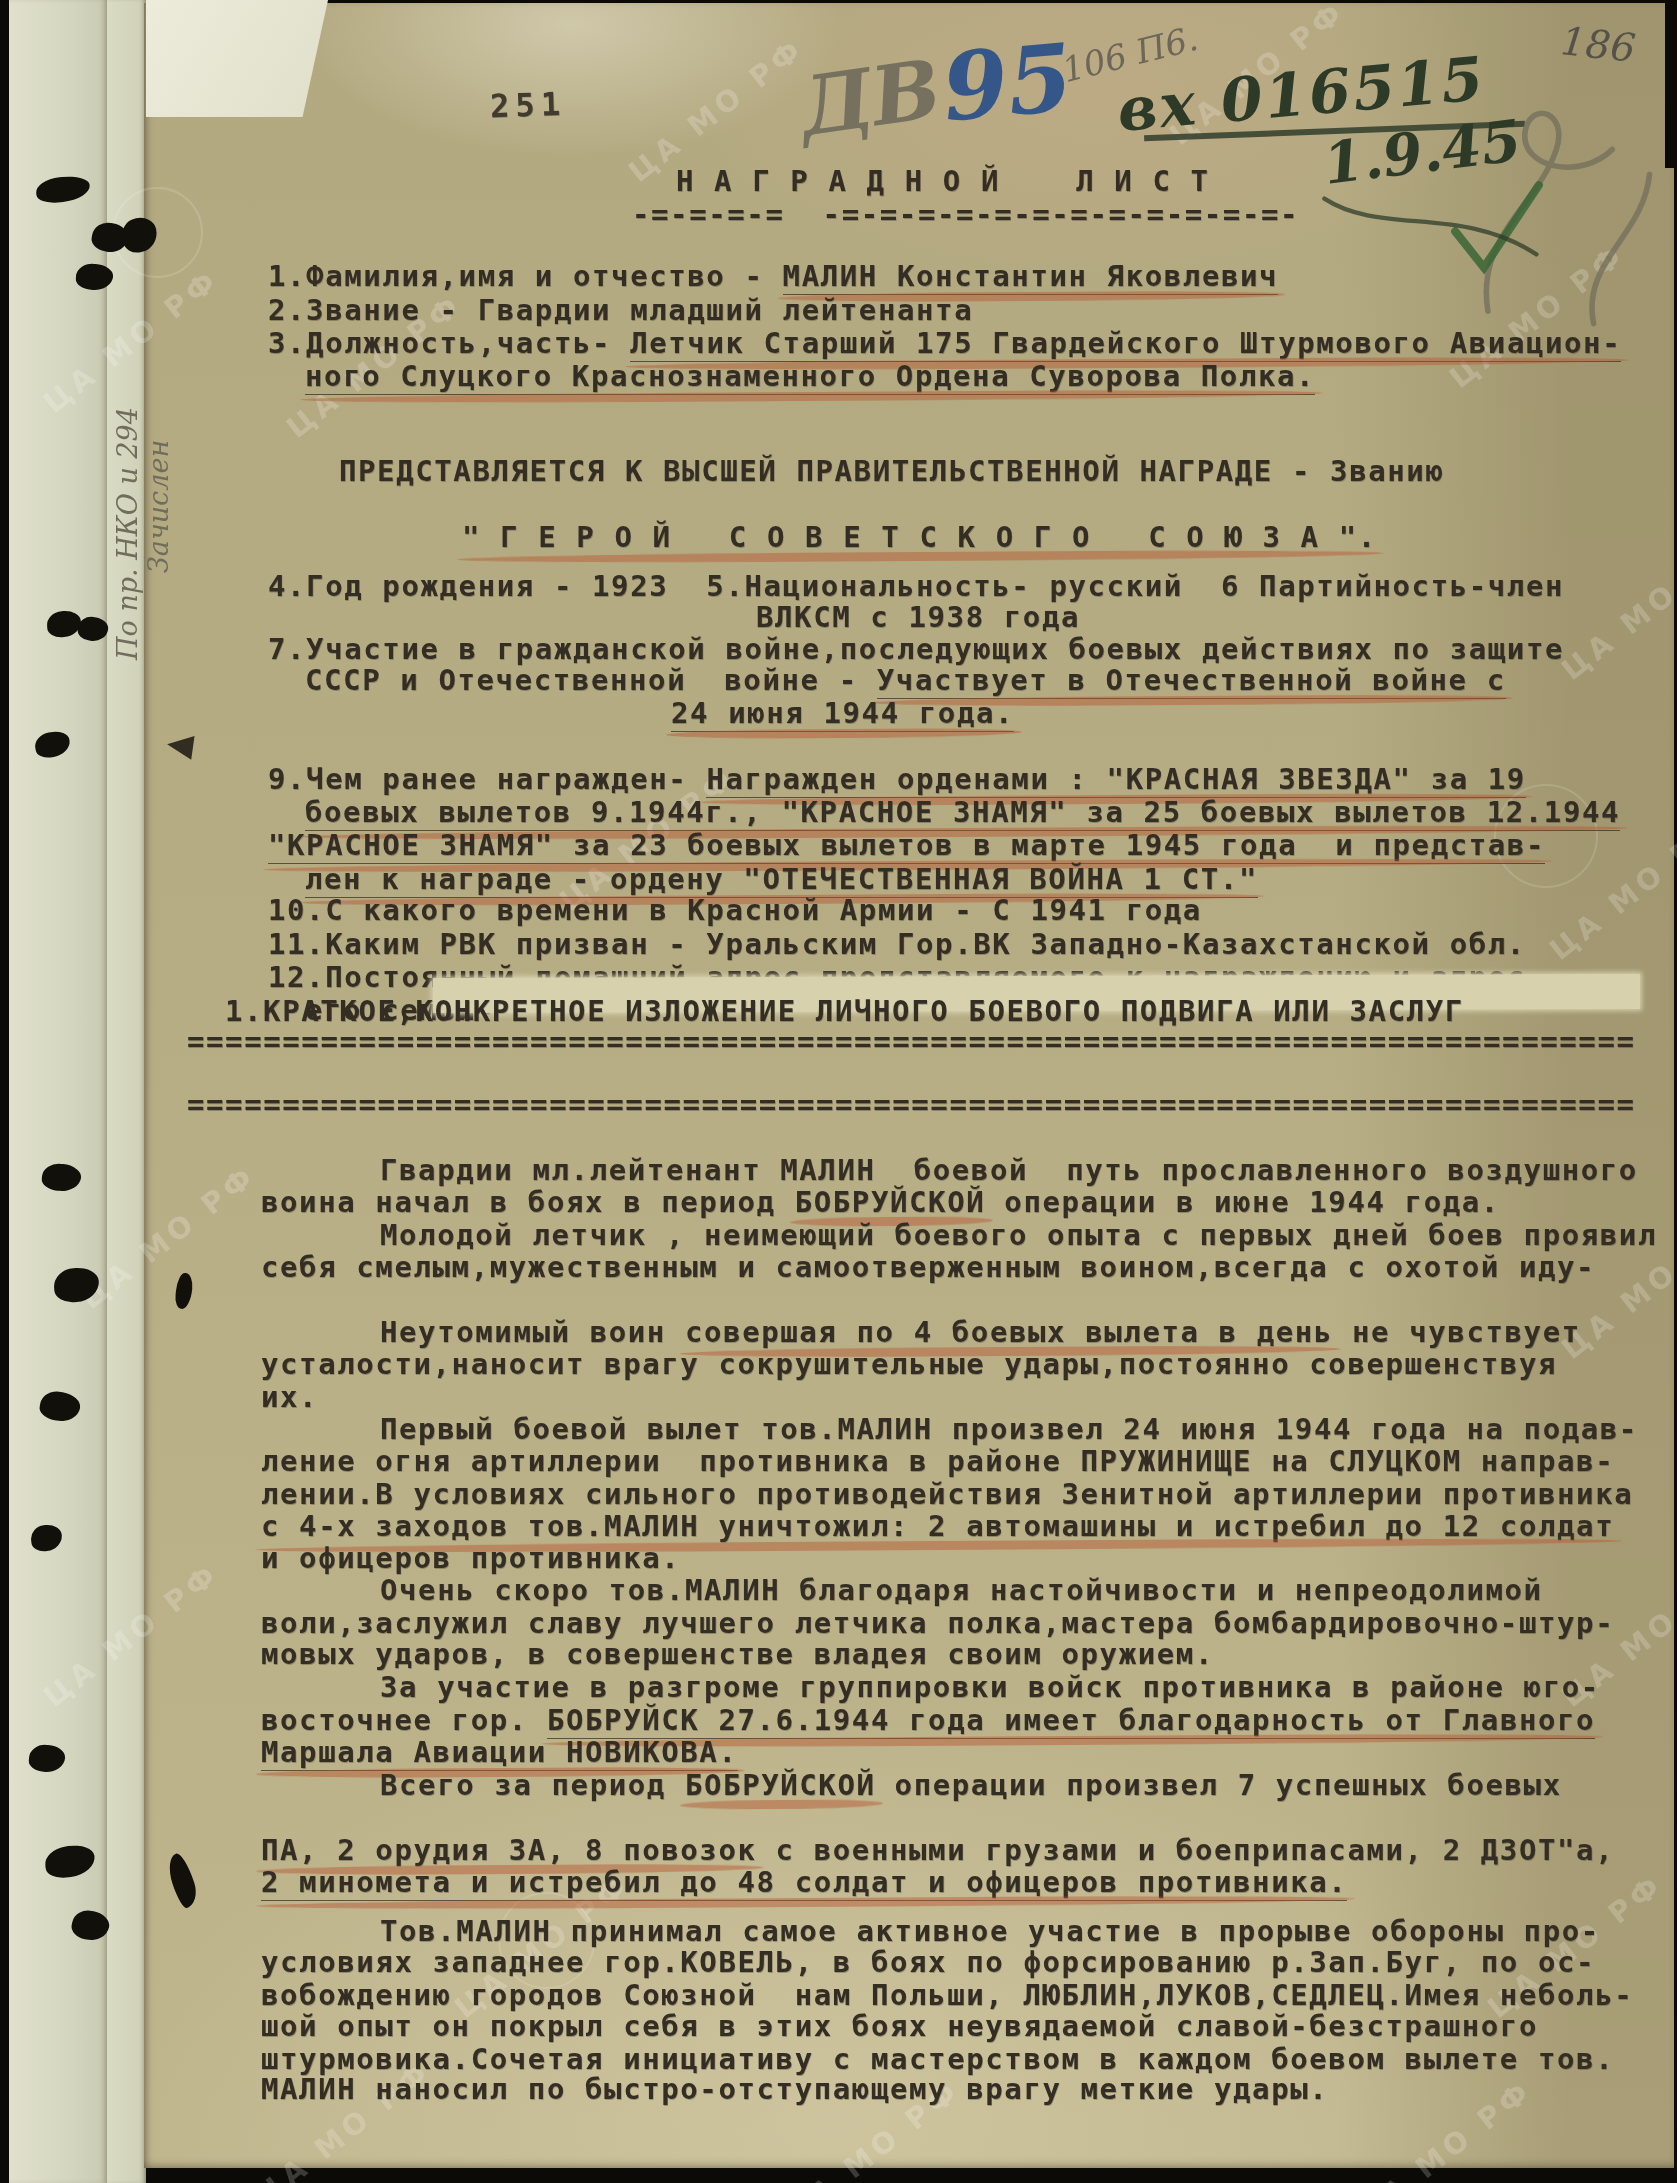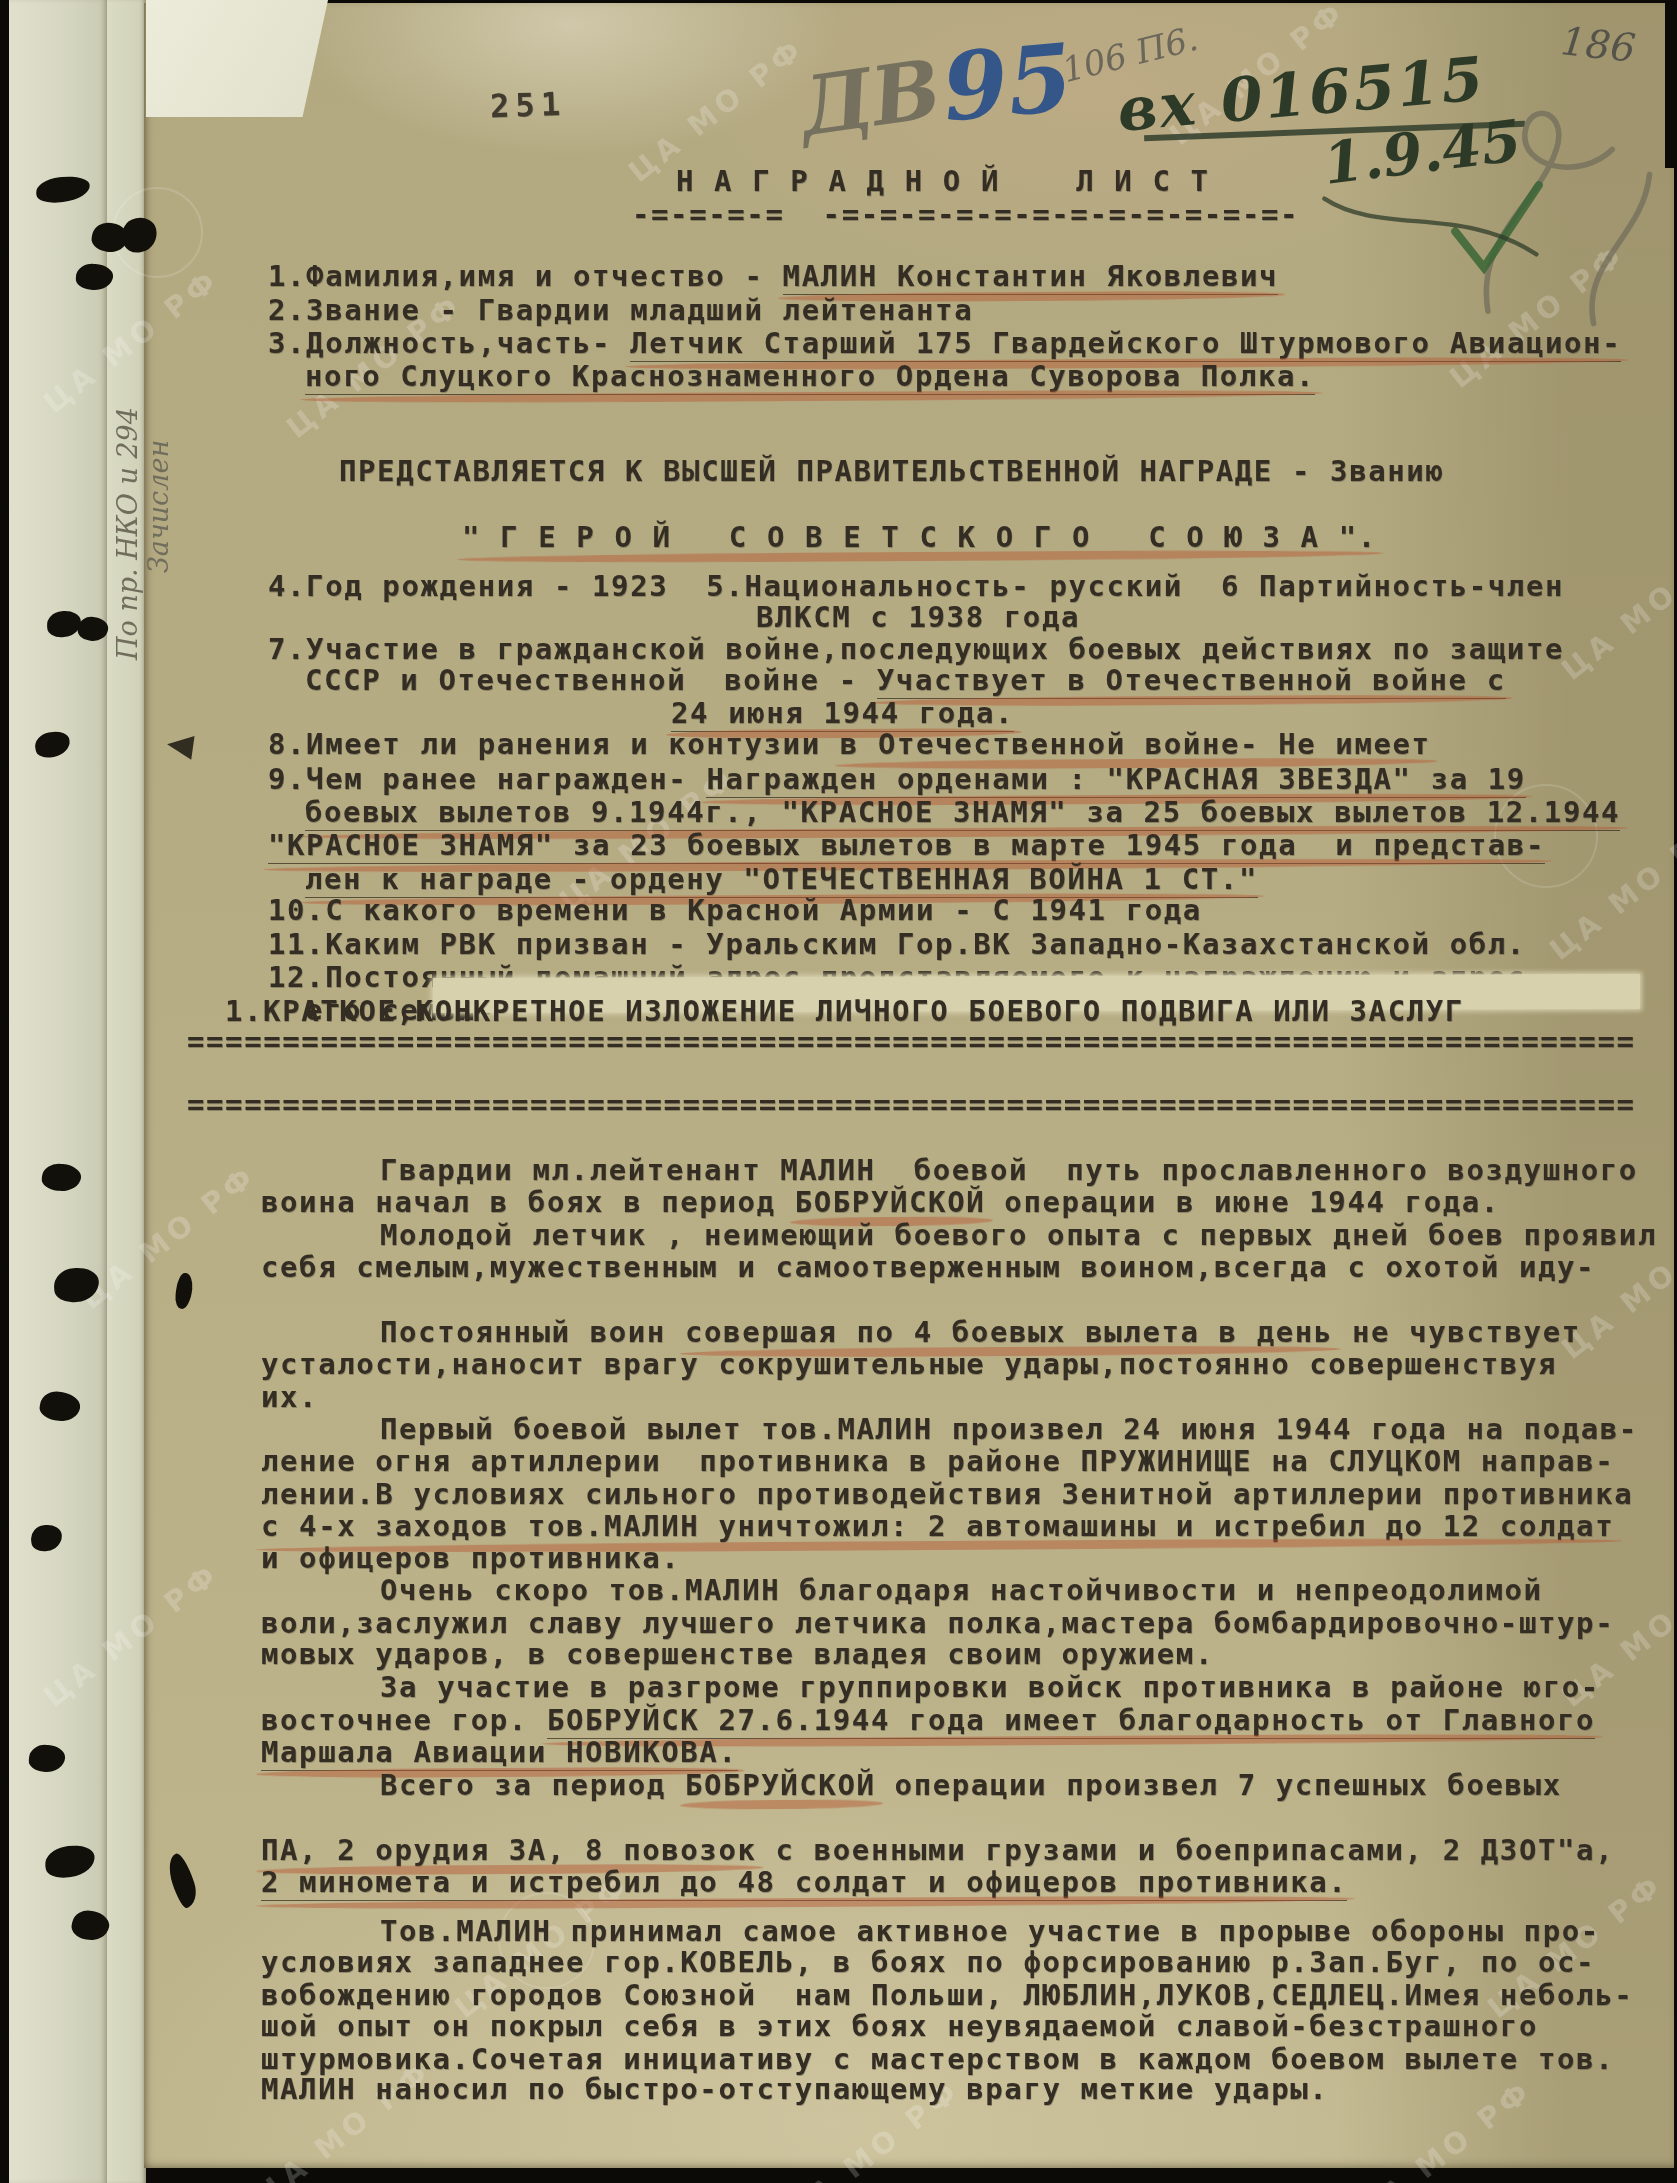--- a/index.html
+++ b/index.html
@@ -128,40 +128,39 @@
   <div class="ln" style="left:268px;top:295px">2.Звание - Гвардии младший лейтенанта</div>
   <div class="ln" style="left:268px;top:328px"><span class="seg">3.Должность,часть- </span><span class="seg red u">Летчик Старший 175 Гвардейского Штурмового Авиацион-</span></div>
   <div class="ln" style="left:305px;top:361px"><span class="seg red u">ного Слуцкого Краснознаменного Ордена Суворова Полка.</span></div>
   <div class="ln" style="left:339px;top:456px">ПРЕДСТАВЛЯЕТСЯ К ВЫСШЕЙ ПРАВИТЕЛЬСТВЕННОЙ НАГРАДЕ - Званию</div>
   <div class="ln" style="left:462px;top:522px"><span class="seg red">" Г Е Р О Й   С О В Е Т С К О Г О   С О Ю З А ".</span></div>
   <div class="ln" style="left:268px;top:571px">4.Год рождения - 1923  5.Национальность- русский  6 Партийность-член</div>
   <div class="ln" style="left:756px;top:602px">ВЛКСМ с 1938 года</div>
   <div class="ln" style="left:268px;top:634px">7.Участие в гражданской войне,последующих боевых действиях по защите</div>
   <div class="ln" style="left:305px;top:665px"><span class="seg">СССР и Отечественной  войне - </span><span class="seg red u">Участвует в Отечественной войне с</span></div>
   <div class="ln" style="left:671px;top:698px"><span class="seg red u">24 июня 1944 года.</span></div>
-  <div class="ln" style="left:268px;top:729px"><span class="seg">8.Имеет ли ранения и контузии </span><span class="seg red">в Отечественной войне- Не имеет</span></div>
   <div class="ln" style="left:268px;top:764px"><span class="seg">9.Чем ранее награжден- </span><span class="seg red u">Награжден орденами : "КРАСНАЯ ЗВЕЗДА" за 19</span></div>
   <div class="ln" style="left:305px;top:797px"><span class="seg red u">боевых вылетов 9.1944г., "КРАСНОЕ ЗНАМЯ" за 25 боевых вылетов 12.1944</span></div>
   <div class="ln" style="left:268px;top:830px"><span class="seg red u">"КРАСНОЕ ЗНАМЯ" за 23 боевых вылетов в марте 1945 года  и представ-</span></div>
   <div class="ln" style="left:305px;top:864px"><span class="seg red u">лен к награде - ордену "ОТЕЧЕСТВЕННАЯ ВОЙНА 1 СТ."</span></div>
   <div class="ln" style="left:268px;top:895px">10.С какого времени в Красной Армии - С 1941 года</div>
   <div class="ln" style="left:268px;top:929px">11.Каким РВК призван - Уральским Гор.ВК Западно-Казахстанской обл.</div>
   <div class="ln" style="left:268px;top:962px">12.Постоянный домашний адрес представляемого к награждению и адрес</div>
   <div class="ln" style="left:305px;top:995px">его семьи-</div>
   <div class="redact" style="left:433px;top:976px;width:1207px;height:35px"></div>
 
   <div class="ln" style="left:187px;top:1026px">============================================================================</div>
   <div class="ln" style="left:225px;top:996px">1.КРАТКОЕ,КОНКРЕТНОЕ ИЗЛОЖЕНИЕ ЛИЧНОГО БОЕВОГО ПОДВИГА ИЛИ ЗАСЛУГ</div>
   <div class="ln" style="left:187px;top:1089px">============================================================================</div>
 
   <div class="ln" style="left:380px;top:1155px">Гвардии мл.лейтенант МАЛИН  боевой  путь прославленного воздушного</div>
   <div class="ln" style="left:261px;top:1187px"><span class="seg">воина начал в боях в период </span><span class="seg red">БОБРУЙСКОЙ</span><span class="seg"> операции в июне 1944 года.</span></div>
   <div class="ln" style="left:380px;top:1220px">Молодой летчик , неимеющий боевого опыта с первых дней боев проявил</div>
   <div class="ln" style="left:261px;top:1252px">себя смелым,мужественным и самоотверженным воином,всегда с охотой иду-</div>
-  <div class="ln" style="left:380px;top:1317px"><span class="seg">Постоянный воин </span><span class="seg red">совершая по 4 боевых вылета в день</span><span class="seg"> не чувствует</span></div>
+  <div class="ln" style="left:380px;top:1317px"><span class="seg">Неутомимый воин </span><span class="seg red">совершая по 4 боевых вылета в день</span><span class="seg"> не чувствует</span></div>
   <div class="ln" style="left:261px;top:1349px">усталости,наносит врагу сокрушительные удары,постоянно совершенствуя</div>
   <div class="ln" style="left:261px;top:1382px">их.</div>
   <div class="ln" style="left:380px;top:1414px">Первый боевой вылет тов.МАЛИН произвел 24 июня 1944 года на подав-</div>
   <div class="ln" style="left:261px;top:1446px">ление огня артиллерии  противника в районе ПРУЖИНИЩЕ на СЛУЦКОМ направ-</div>
   <div class="ln" style="left:261px;top:1479px">лении.В условиях сильного противодействия Зенитной артиллерии противника</div>
   <div class="ln" style="left:261px;top:1511px"><span class="seg red">с 4-х заходов тов.МАЛИН уничтожил: 2 автомашины и истребил до 12 солдат</span></div>
   <div class="ln" style="left:261px;top:1543px">и офицеров противника.</div>
   <div class="ln" style="left:261px;top:1608px">воли,заслужил славу лучшего летчика полка,мастера бомбардировочно-штур-</div>
   <div class="ln" style="left:380px;top:1575px">Очень скоро тов.МАЛИН благодаря настойчивости и непреодолимой</div>
   <div class="ln" style="left:261px;top:1639px">мовых ударов, в совершенстве владея своим оружием.</div>

